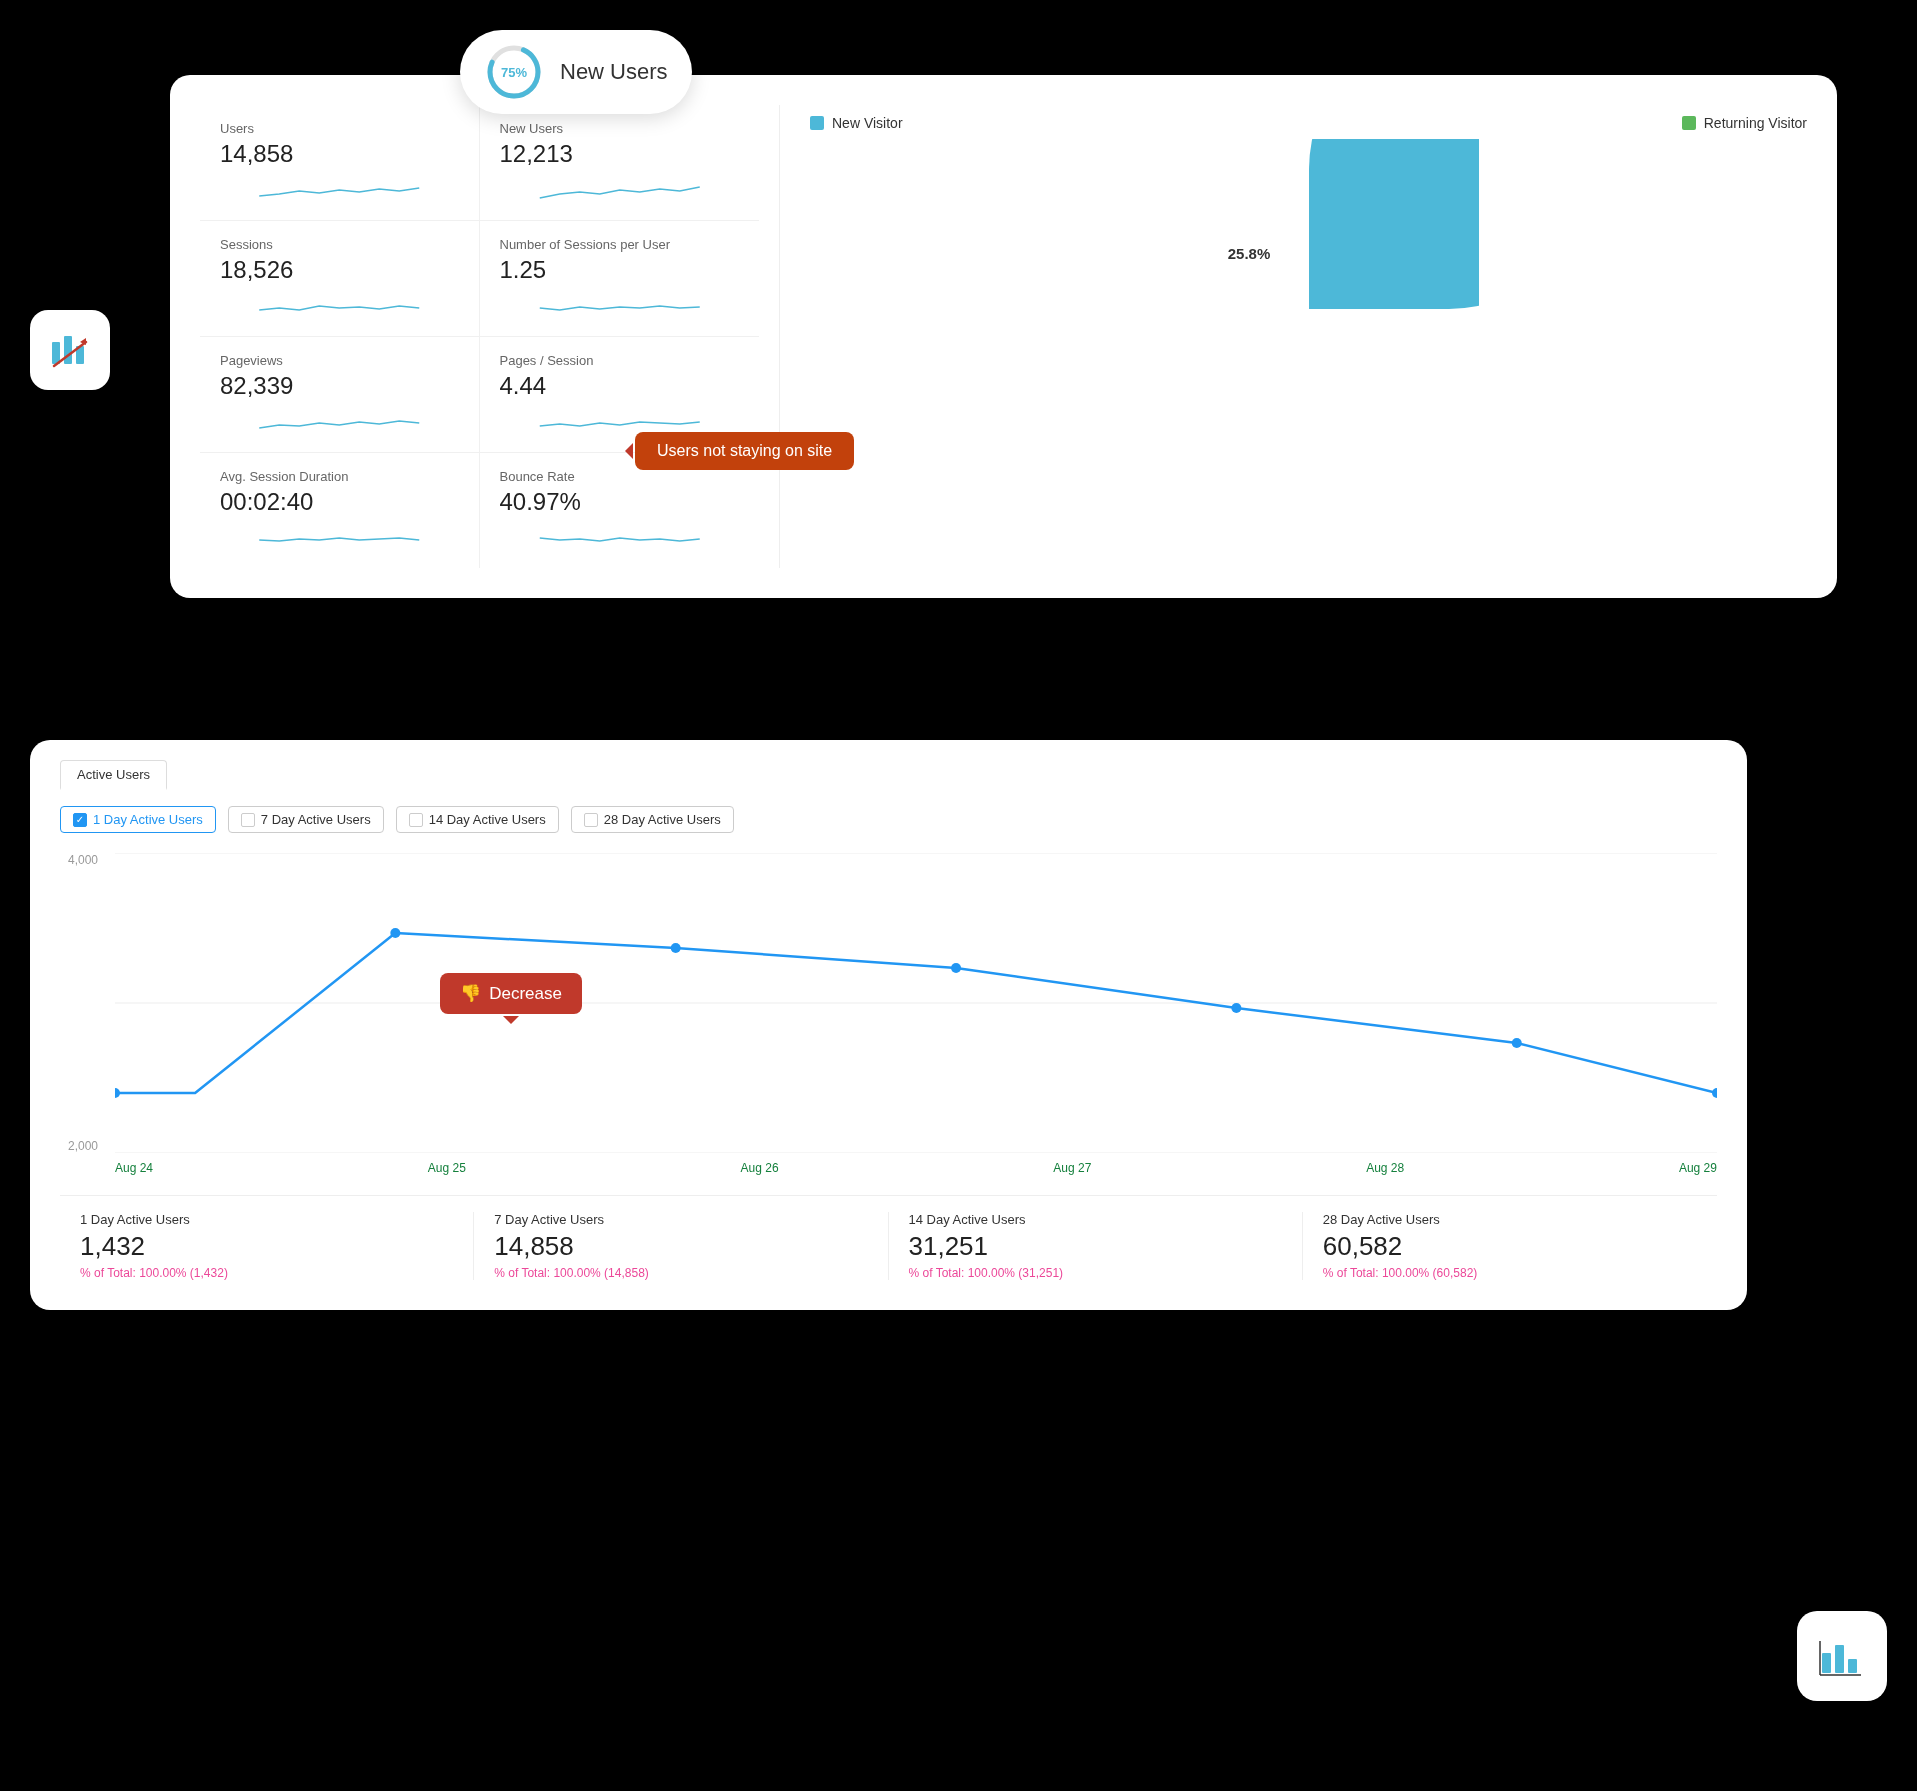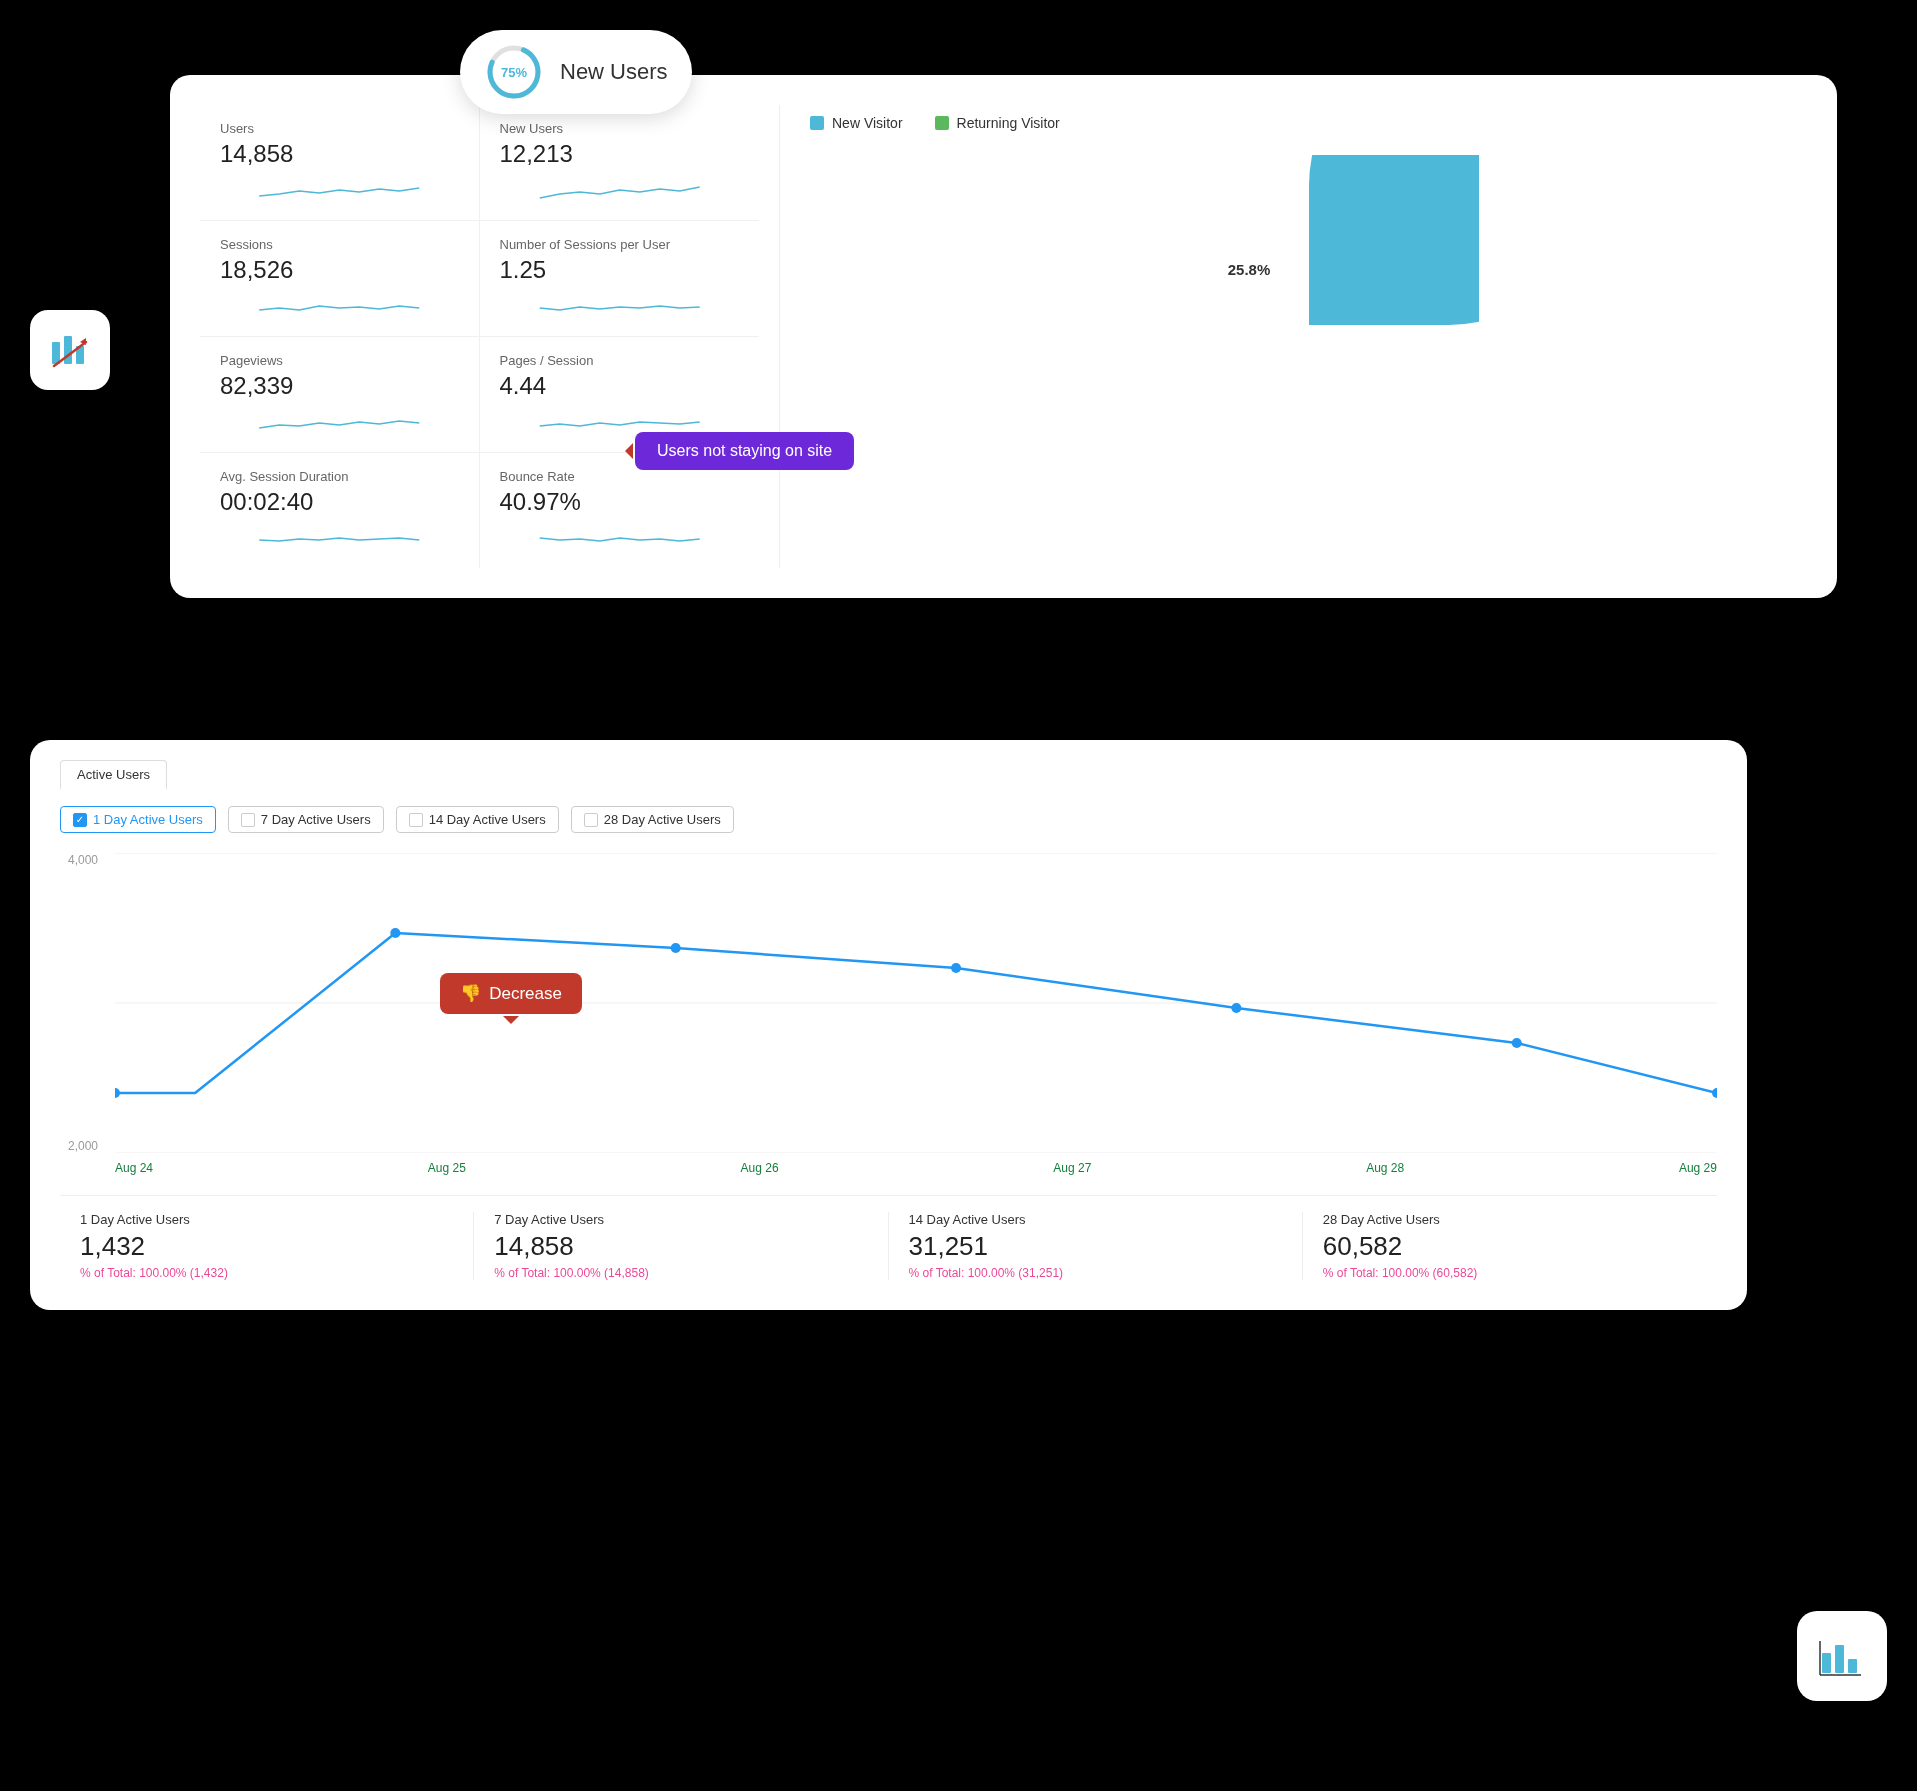--- a/index.html
+++ b/index.html
@@ -109,22 +109,22 @@
 
     .chart-section {
       flex: 1;
       padding-left: 30px;
       padding-top: 10px;
     }
 
     .legend {
       display: flex;
       gap: 32px;
-      margin-bottom: 24px;
-      justify-content: flex-start;
+      margin-bottom: 8px;
+      justify-content: space-between;
     }
 
     .legend-item {
       display: flex;
       align-items: center;
       gap: 8px;
       font-size: 14px;
       color: #333;
     }
 
@@ -137,21 +137,21 @@
     .pie-wrapper {
       display: flex;
       justify-content: center;
       align-items: center;
     }
 
     .tooltip-red-top {
       position: absolute;
       top: 432px;
       left: 635px;
-      background: #6d28d9;
+      background: #c2410c;
       color: white;
       padding: 10px 22px;
       border-radius: 8px;
       font-size: 16px;
       font-weight: 500;
       white-space: nowrap;
     }
 
     .tooltip-red-top::before {
       content: '';

